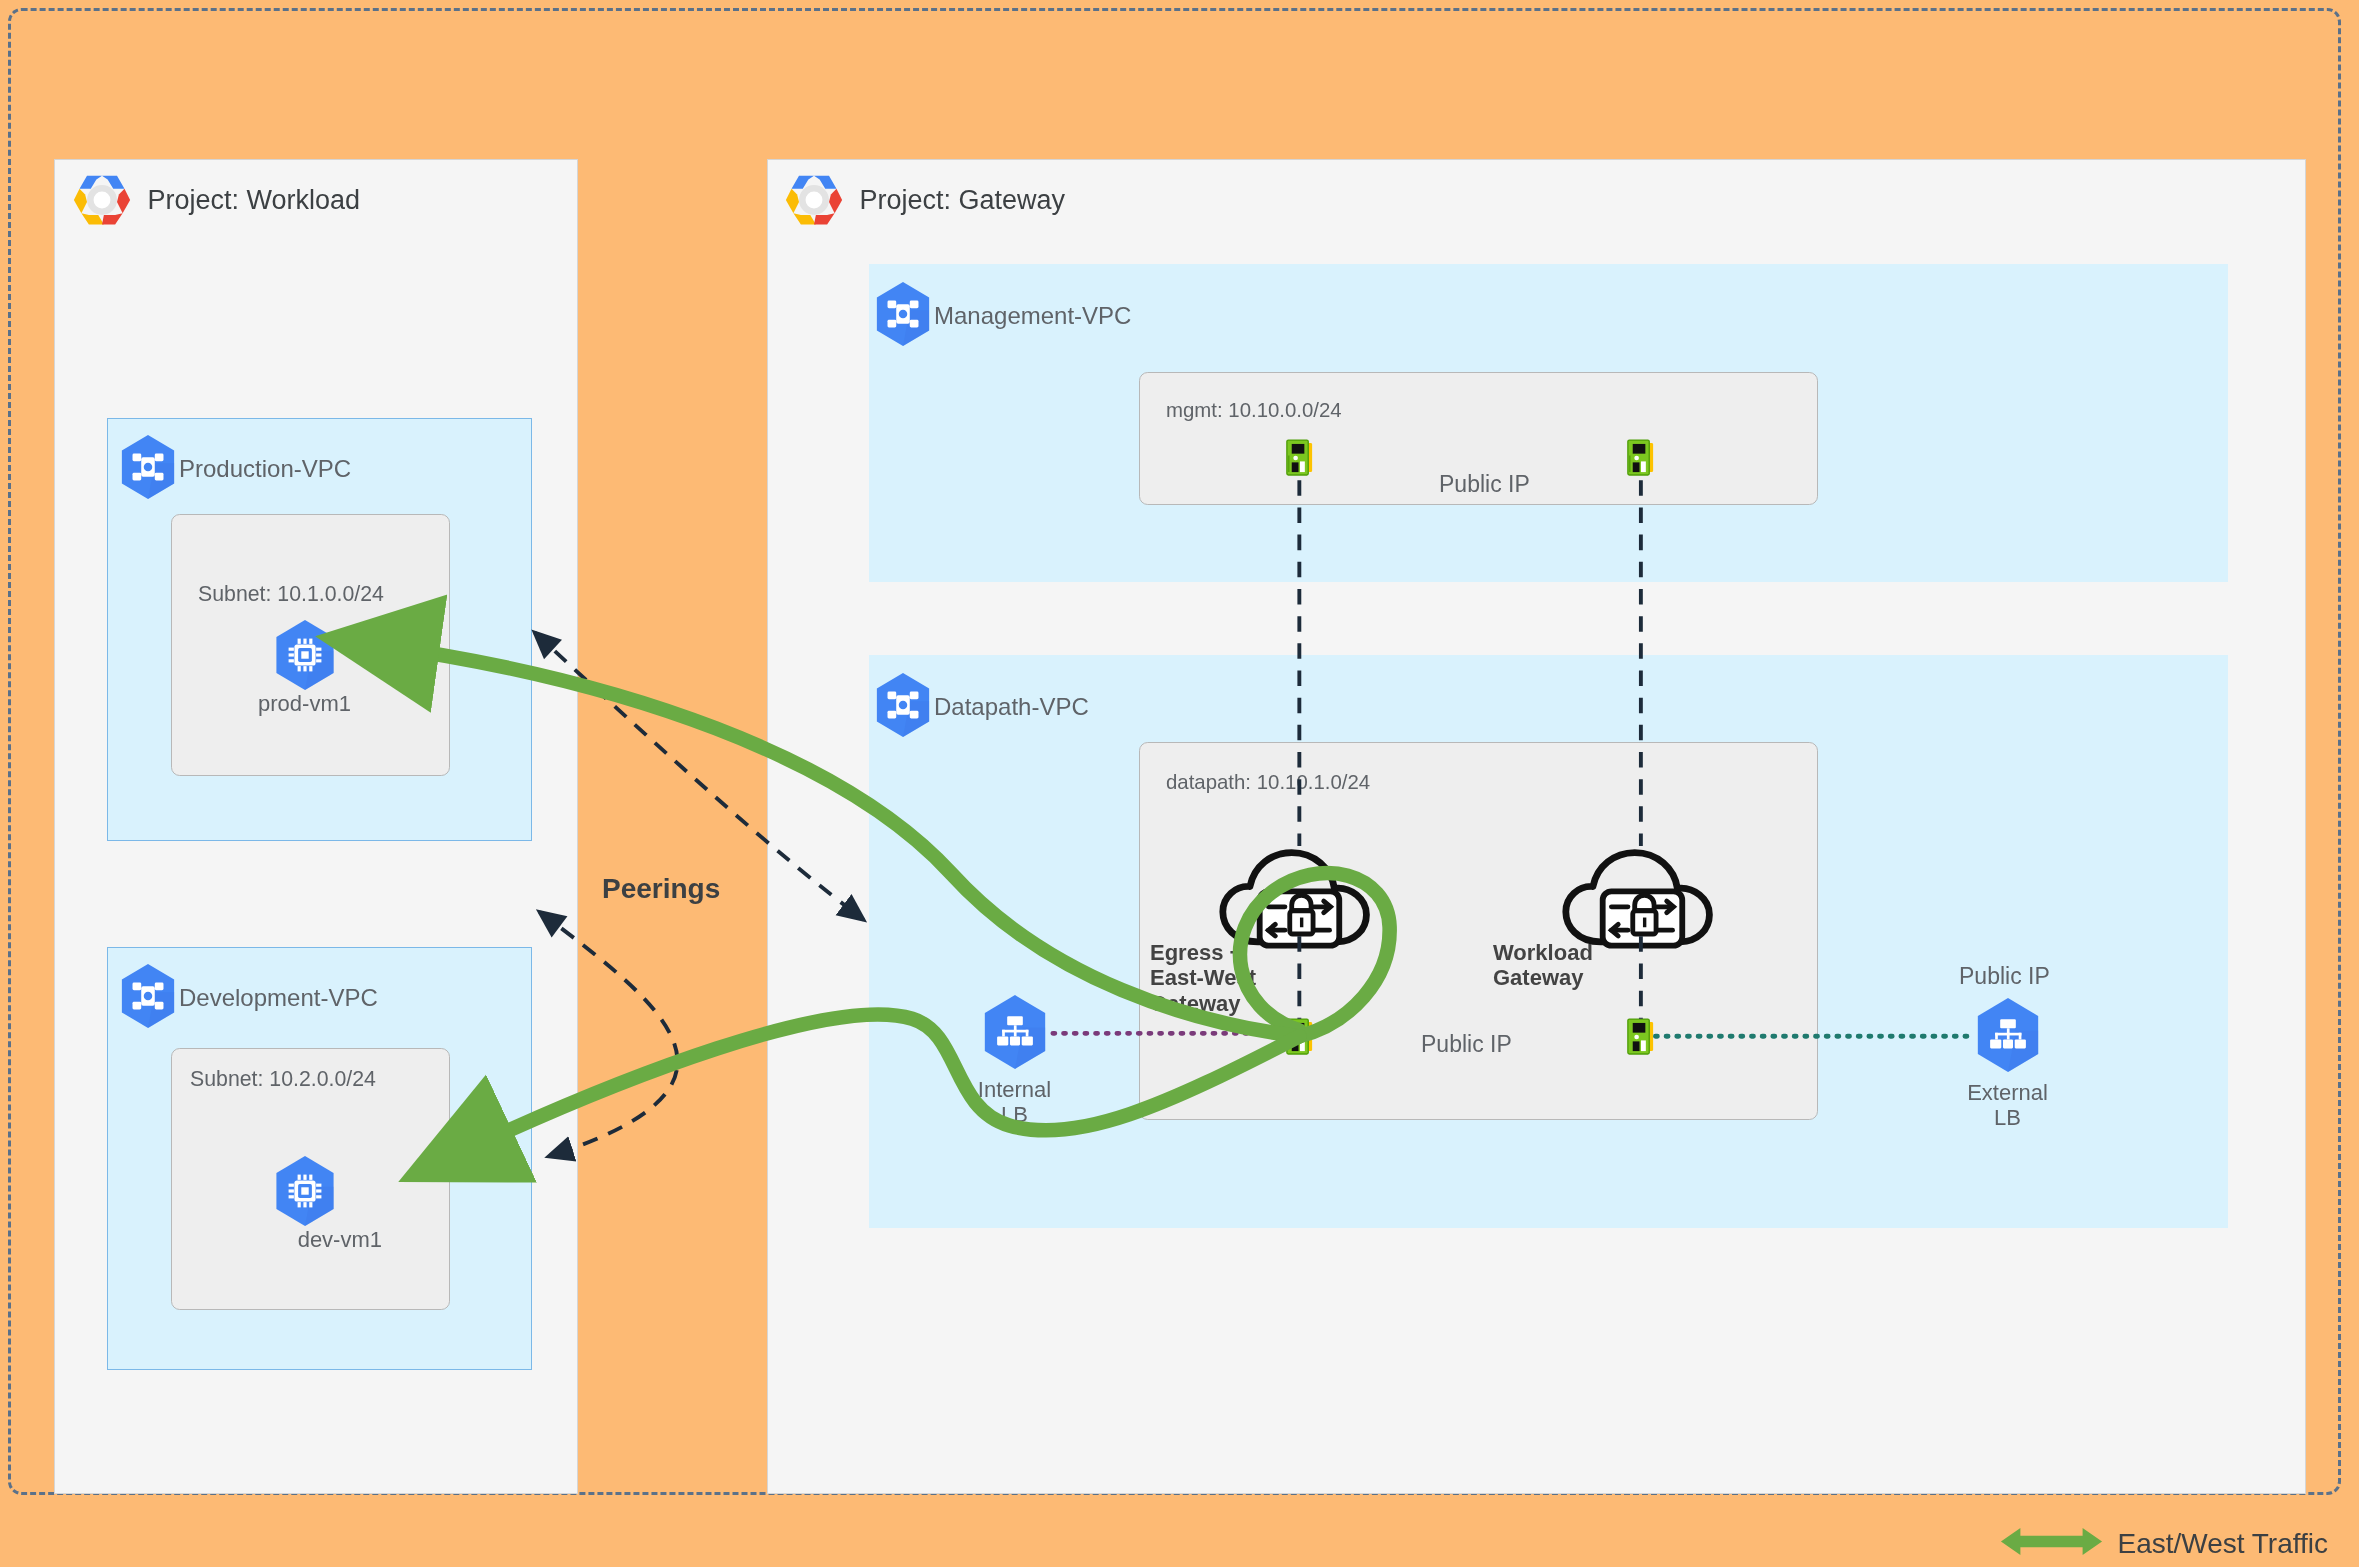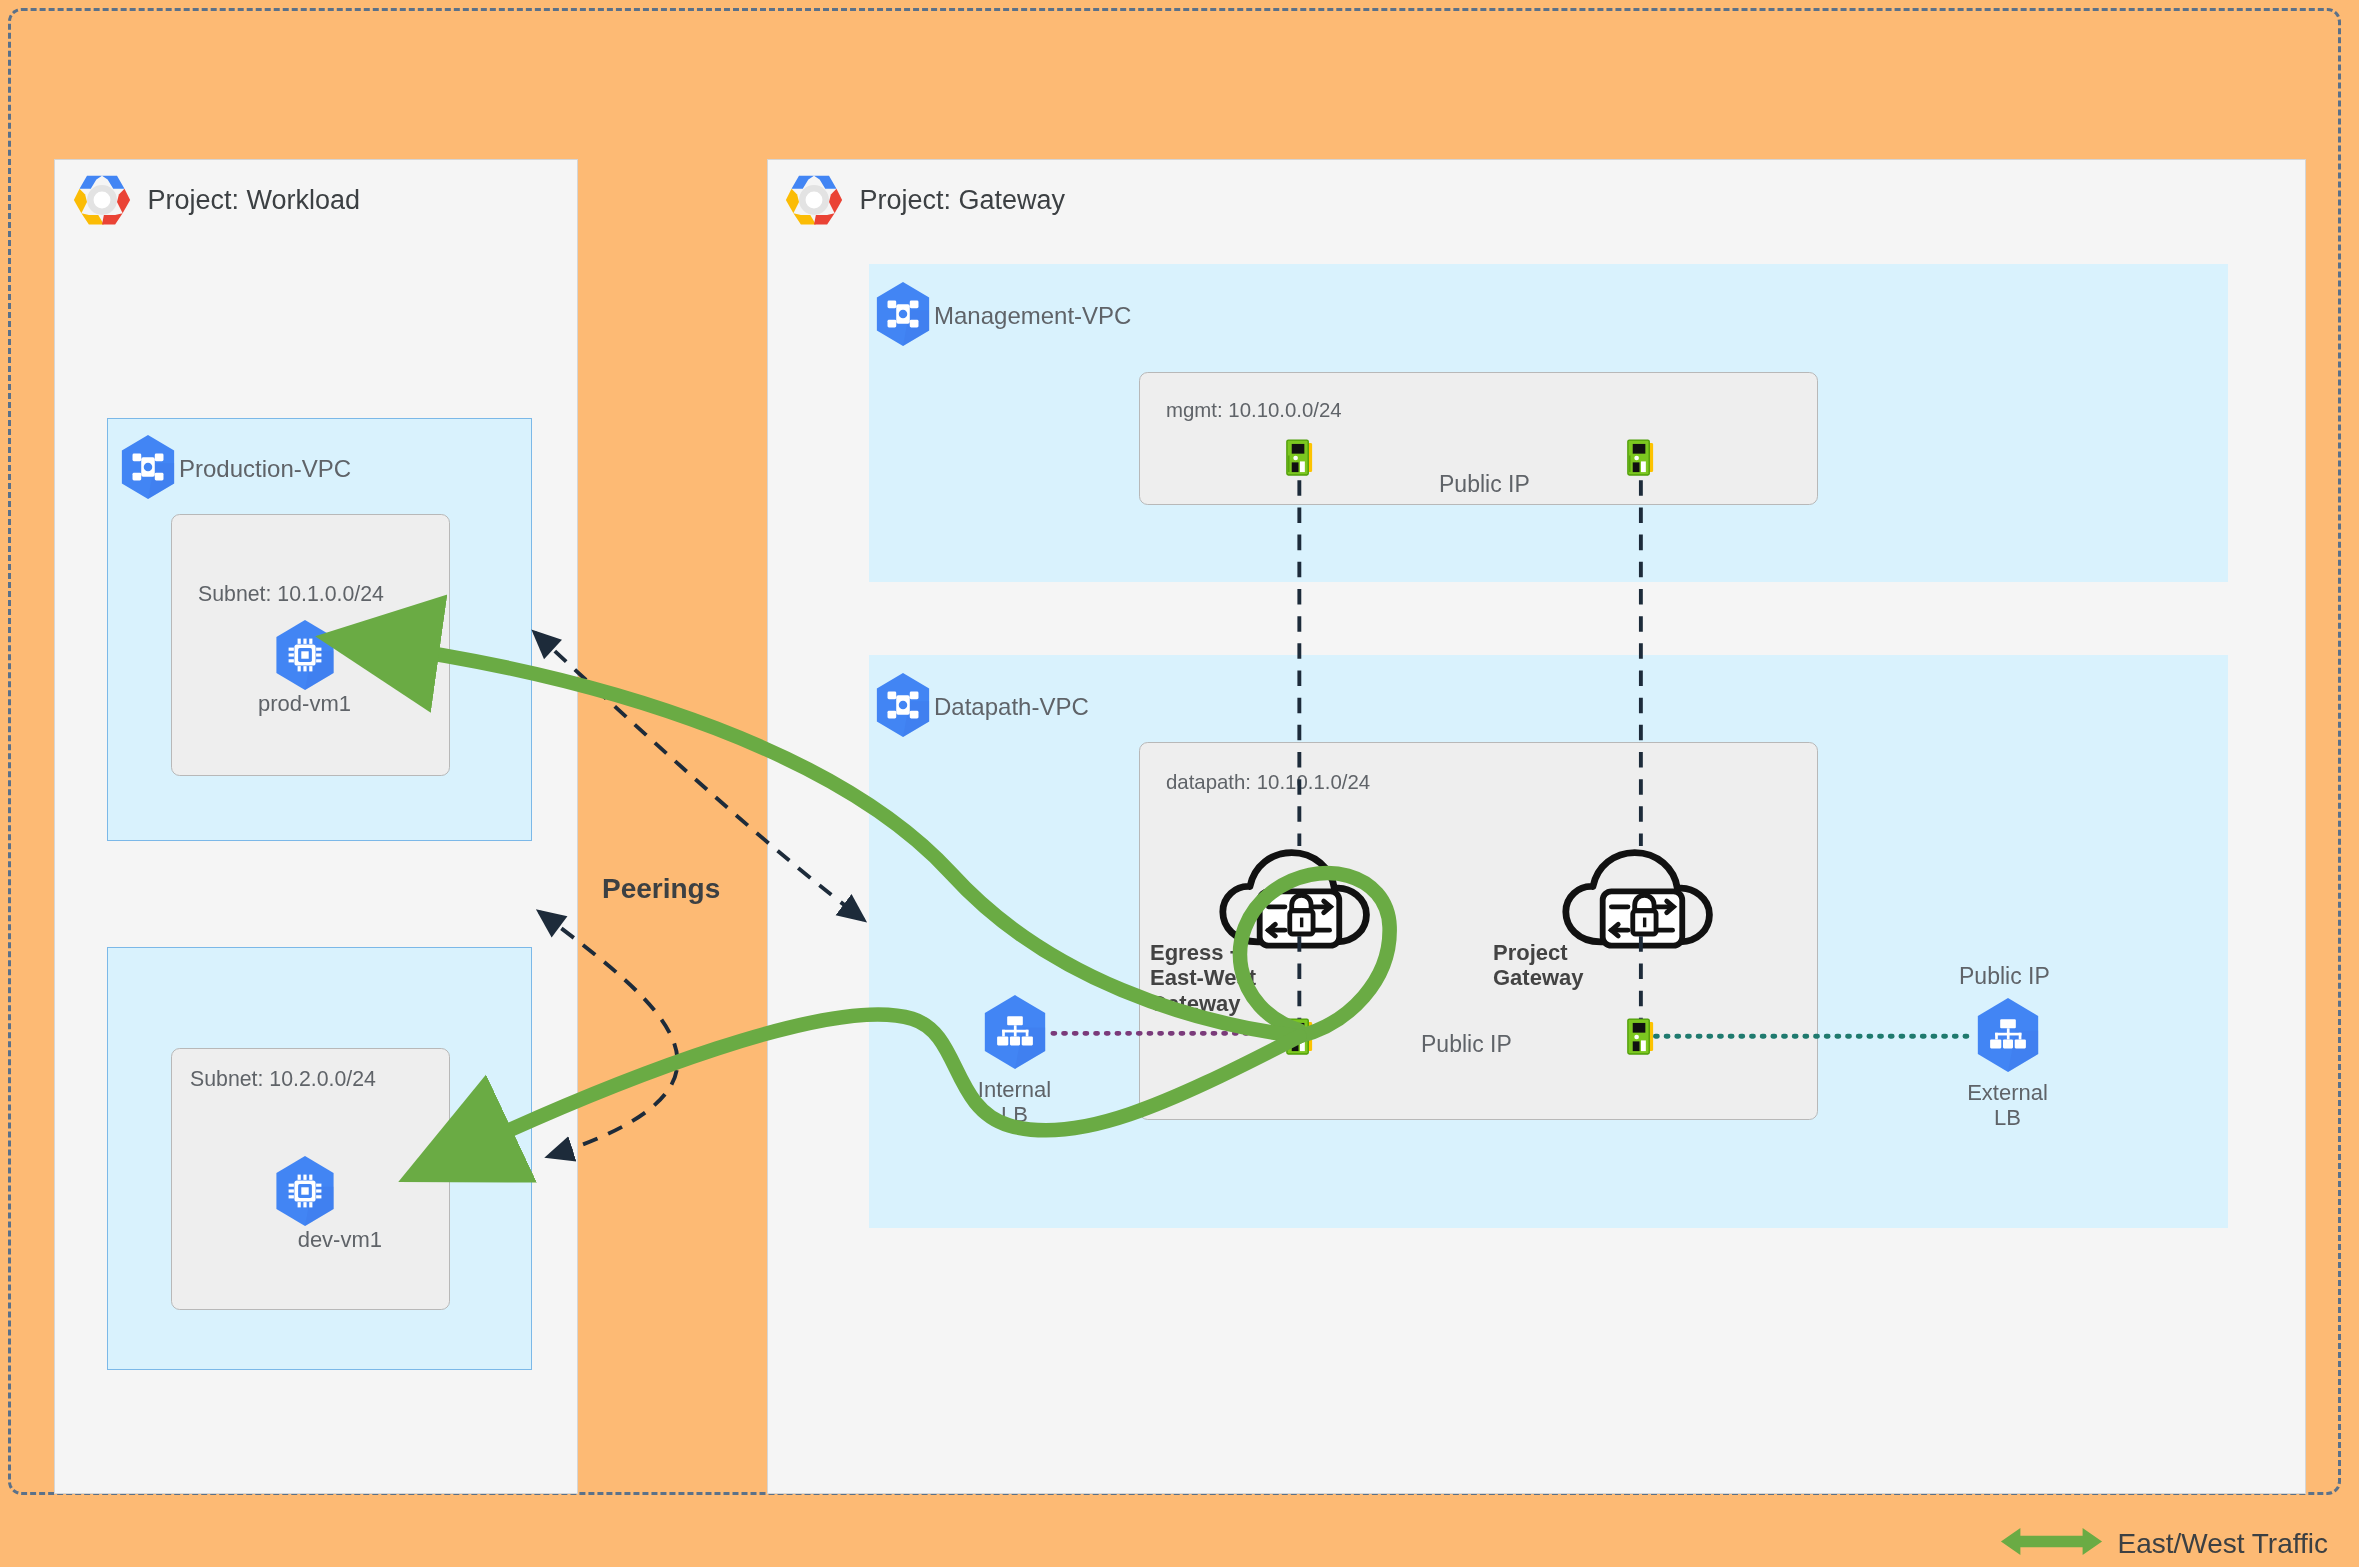--- a/index.html
+++ b/index.html
@@ -118,20 +118,37 @@
             <rect x="41.5" y="32.5" width="5" height="3"></rect>
             <rect x="41.5" y="38" width="5" height="3"></rect>
         </g>
       </svg>
     </span>
   </div>
   <div class="abs node-label" style="left:227px;top:691px;width:155px;">prod-vm1</div>
 
   <div class="abs vpc-region bordered" style="left:107px;top:947px;width:425px;height:423px;">
   </div>
+  <div class="abs vpc-header" style="left:118px;top:963px;">
+    <span class="hexicon">
+      <svg width="60" height="66" viewBox="0 0 62 68">
+        <path d="M31 1 L58 17 L58 51 L31 67 L4 51 L4 17 Z" fill="#4285f4"></path>
+        <path d="M31 67 L58 51 L58 30 L38 30 Z" fill="#3b78e7" opacity="0.35"></path>
+        <g fill="#ffffff">
+          <rect x="24" y="24" width="14" height="20" rx="2"></rect>
+          <rect x="15" y="20" width="9" height="8" rx="1.5"></rect>
+          <rect x="38" y="20" width="9" height="8" rx="1.5"></rect>
+          <rect x="15" y="40" width="9" height="8" rx="1.5"></rect>
+          <rect x="38" y="40" width="9" height="8" rx="1.5"></rect>
+        </g>
+        <circle cx="31" cy="34" r="4.4" fill="#4285f4"></circle>
+      </svg>
+    </span>
+    <span class="vpc-title">Development-VPC</span>
+  </div>
   <div class="abs subnet-box" style="left:171px;top:1048px;width:279px;height:262px;"></div>
   <div class="abs subnet-label" style="left:190px;top:1067px;">Subnet:  10.2.0.0/24</div>
   <div class="abs" style="left:272px;top:1155px;">
     <span class="hexicon">
       <svg width="66" height="72" viewBox="0 0 62 68">
         <path d="M31 1 L58 17 L58 51 L31 67 L4 51 L4 17 Z" fill="#4285f4"></path>
         <path d="M31 67 L58 51 L58 30 L38 30 Z" fill="#3b78e7" opacity="0.35"></path>
         <g fill="#ffffff">
           <rect x="21" y="24" width="20" height="20" rx="2.5"></rect>
           <rect x="24.5" y="27.5" width="13" height="13" rx="1.5" fill="#4285f4"></rect>
@@ -283,21 +300,21 @@
             <path d="M64 90 L57 96 L64 102"></path>
           <path d="M104 96 L120 96"></path>
         </g>
         <path d="M81 70 a10 10 0 0 1 20 0 v6 h-20 z" fill="none" stroke="#111111" stroke-width="5"></path>
         <rect x="79" y="76" width="24" height="24" rx="3" fill="#ffffff" stroke="#111111" stroke-width="5"></rect>
         <rect x="89.5" y="83" width="3.5" height="10" fill="#111111"></rect>
       </svg>
     </span>
   </div>
   <div class="abs node-label bold" style="left:1493px;top:940px;width:116px;">
-    <span>Project</span><br>
+    <span>Workload</span><br>
     <span>Gateway</span>
   </div>
 
   <div class="abs" style="left:1283px;top:1015px;">
     <span>
       <svg width="33" height="45" viewBox="0 0 34 46">
         <rect x="22" y="7" width="8" height="30" rx="1.5" fill="#fdc300"></rect>
         <rect x="4" y="4" width="22" height="36" rx="1.5" fill="#7cc720"></rect>
         <rect x="4" y="4" width="22" height="36" rx="1.5" fill="none" stroke="#4f9e08" stroke-width="1.4"></rect>
         <rect x="9" y="8" width="13" height="10" fill="#111111"></rect>

